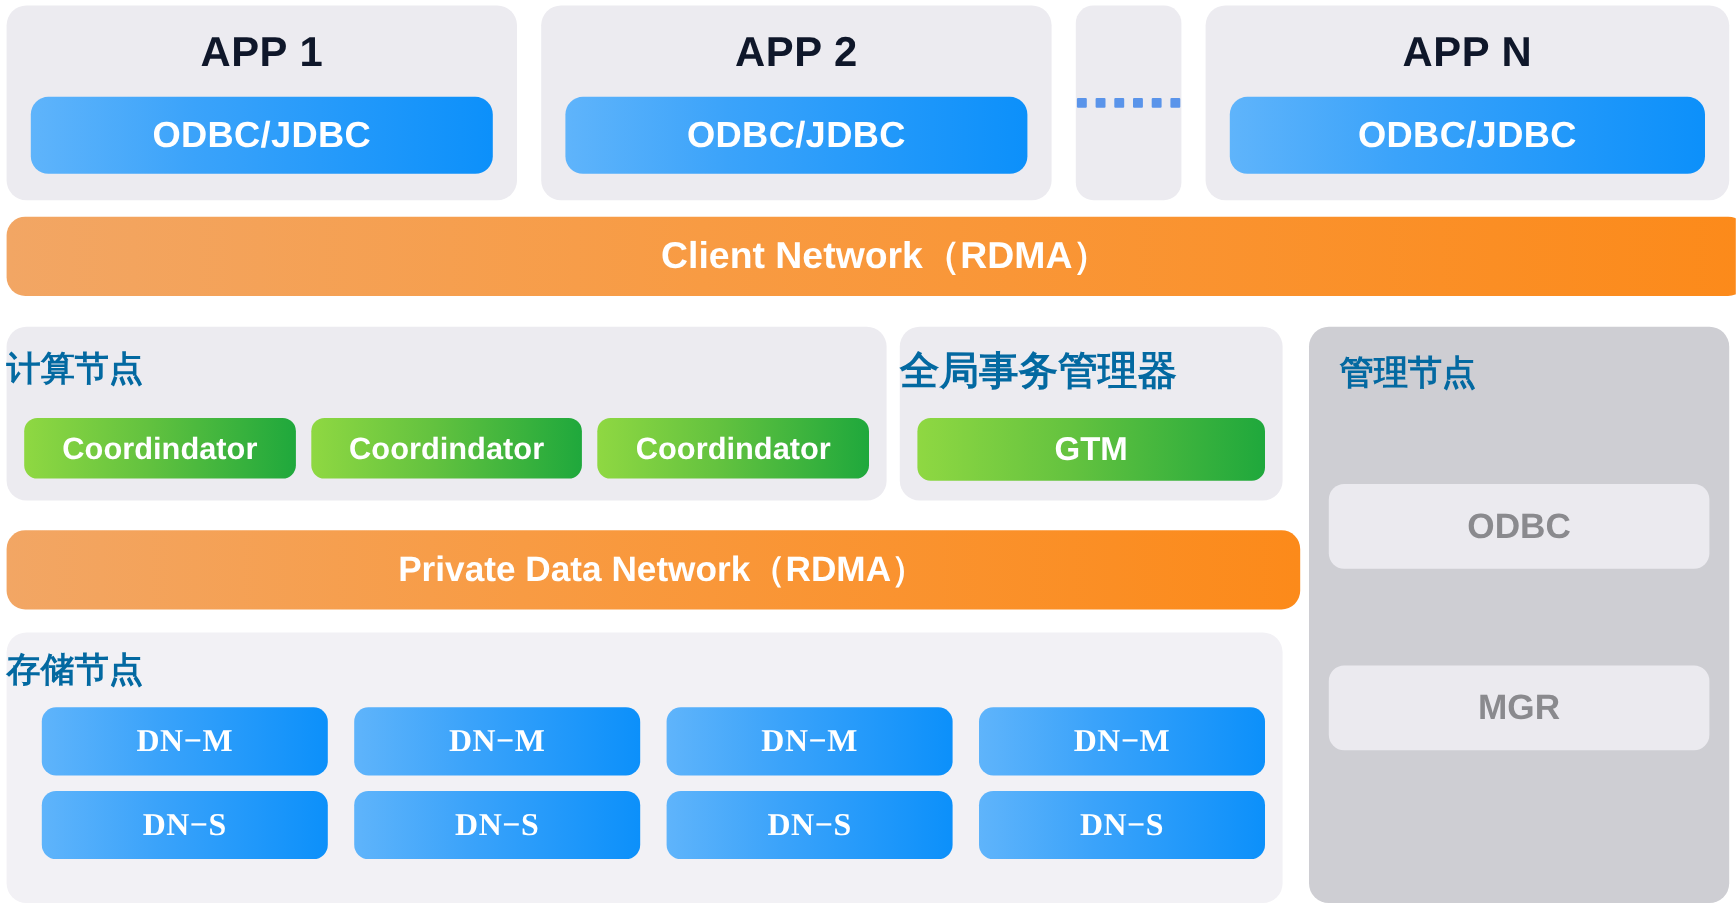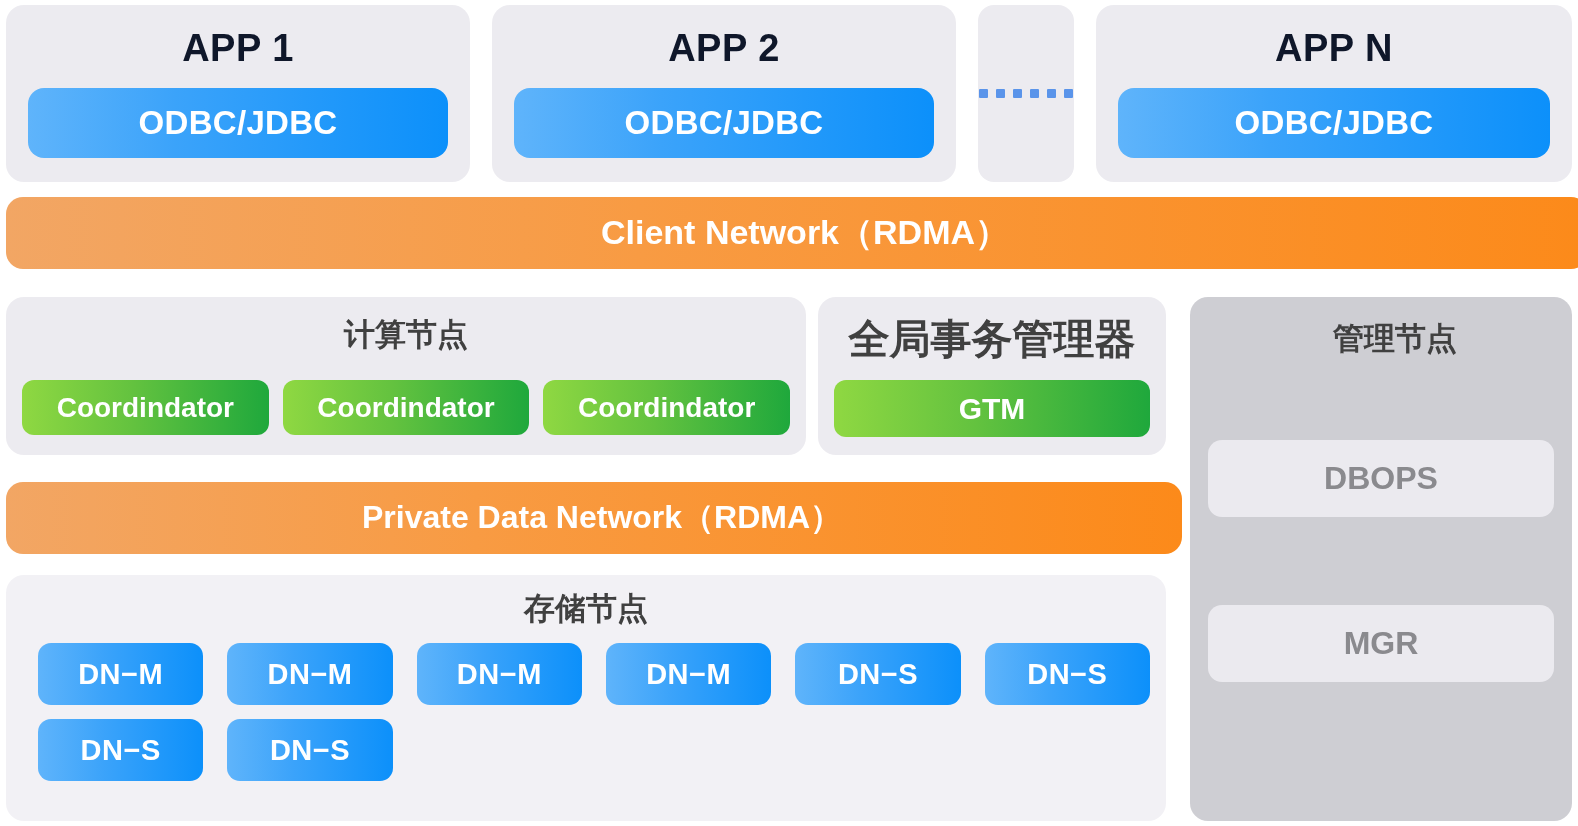--- a/index.html
+++ b/index.html
@@ -22,23 +22,23 @@
   }
 
   
   .panel {
     position: absolute;
     background: #ECEBF0;
     border-radius: 18px;
     box-sizing: border-box;
   }
   .panel-title {
-    text-align: center;
-    font-weight: bold;
-    color: #404040;
+    text-align: left;
+    font-weight: bold;
+    color: #0369a1;
     line-height: 1;
   }
 
   
   .app-row { position: absolute; left: 0; top: 0; width: 1578px; height: 182px; }
 
   .app-card {
     position: absolute;
     top: 5px;
     height: 177px;
@@ -131,21 +131,21 @@
     color: #ffffff;
     font-size: 28px;
     font-weight: bold;
     white-space: nowrap;
   }
 
   
   #gtm-panel {
     left: 818px; top: 297px; width: 348px; height: 158px;
   }
-  #gtm-panel .panel-title { margin-top: 22px; font-size: 41px; }
+  #gtm-panel .panel-title { margin-top: 22px; font-size: 36px; }
   #gtm-panel .pill-green {
     position: absolute;
     left: 16px; right: 16px; bottom: 18px;
     height: 57px;
     font-size: 30px;
     flex: none;
   }
 
   
   #mgmt-panel {
@@ -174,24 +174,25 @@
   #storage-panel {
     left: 6px; top: 575px; width: 1160px; height: 246px;
     background: #F2F1F5;
   }
   #storage-panel .panel-title { margin-top: 18px; font-size: 31px; }
   .dn-grid {
     position: absolute;
     left: 32px; right: 16px;
     top: 68px;
     display: grid;
-    grid-template-columns: repeat(6, 1fr);
+    grid-template-columns: repeat(4, 1fr);
     grid-auto-rows: 62px;
     column-gap: 24px;
     row-gap: 14px;
+    font-family: Liberation Serif, serif;
   }
   .dn-cell {
     border-radius: 13px;
     background: linear-gradient(90deg, #5FB4FB 0%, #3BA3FA 40%, #0C90FA 100%);
     display: flex;
     align-items: center;
     justify-content: center;
     color: #ffffff;
     font-size: 29px;
     font-weight: bold;
@@ -241,21 +242,21 @@
     </div>
   </div>
 
   <div class="panel" id="gtm-panel">
     <div class="panel-title">全局事务管理器</div>
     <div class="pill-green">GTM</div>
   </div>
 
   <div class="panel" id="mgmt-panel">
     <div class="panel-title">管理节点</div>
-    <div class="mgmt-box" id="mgmt-box-dbops">DBOPS</div>
+    <div class="mgmt-box" id="mgmt-box-dbops">ODBC</div>
     <div class="mgmt-box" id="mgmt-box-mgr">MGR</div>
   </div>
 
   <div class="net-bar" id="private-network">Private Data Network（RDMA）</div>
 
   <div class="panel" id="storage-panel">
     <div class="panel-title">存储节点</div>
     <div class="dn-grid">
       <div class="dn-cell">DN−M</div>
       <div class="dn-cell">DN−M</div>

